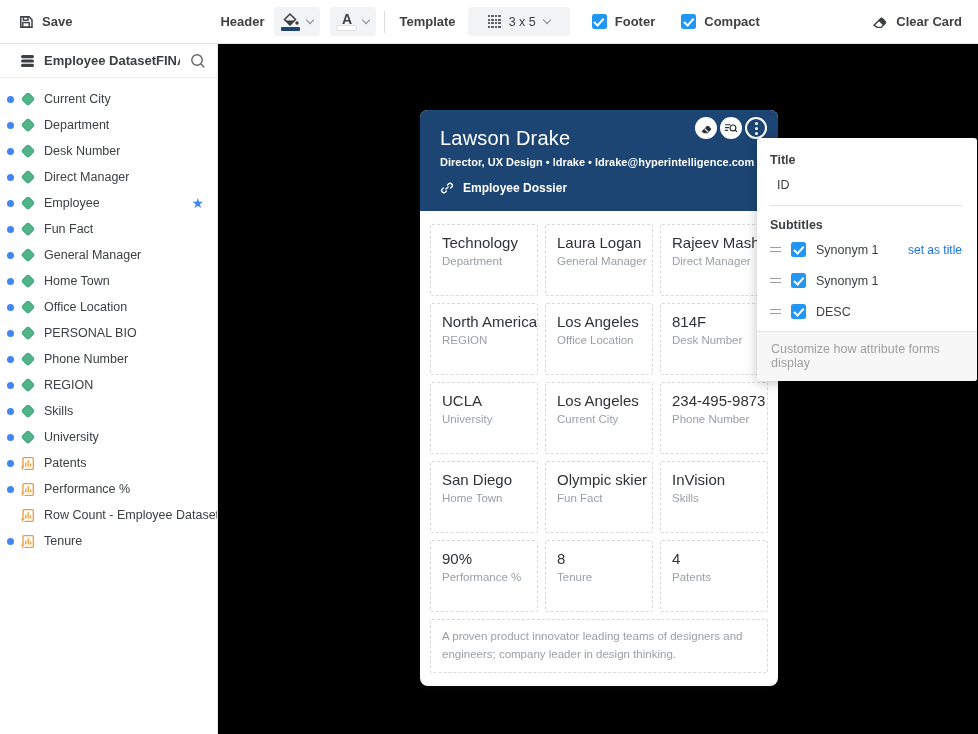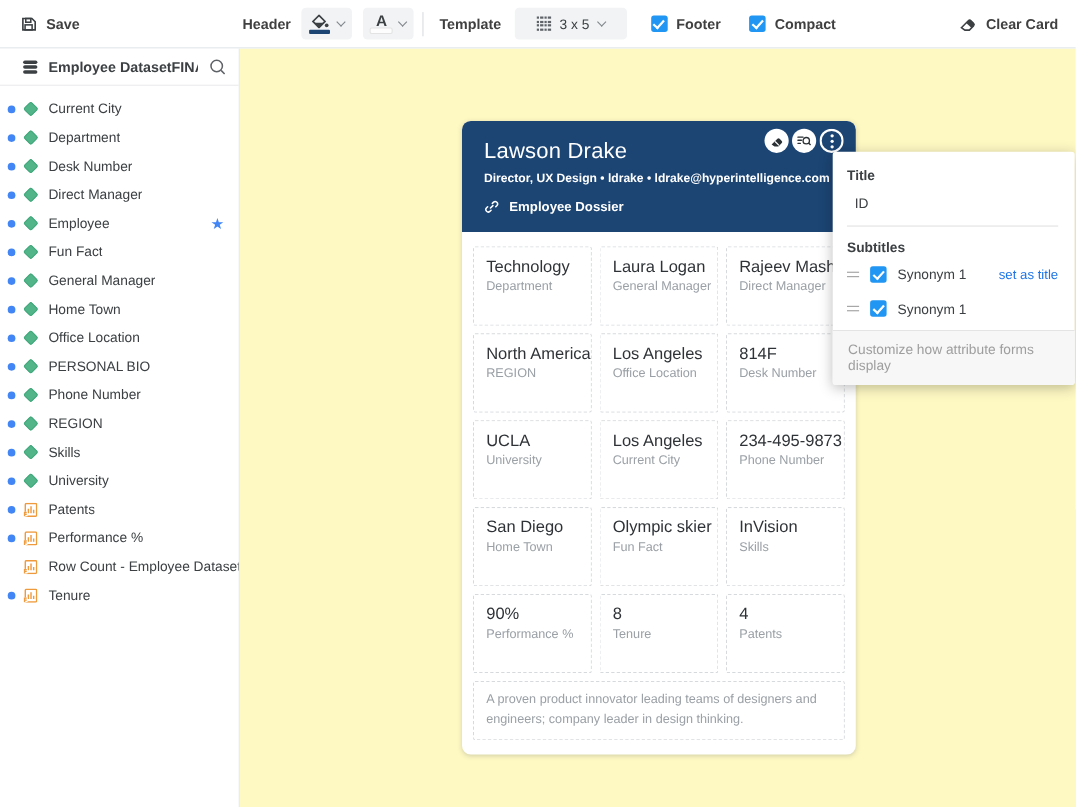--- a/index.html
+++ b/index.html
@@ -48,21 +48,21 @@
   .dot { width:7px; height:7px; border-radius:50%; background:#4285f4; flex:none; }
   .dot.hidden { visibility:hidden; }
   .icon-slot { width:15px; height:15px; display:flex; align-items:center;
     justify-content:center; margin-left:6px; flex:none; }
   .diamond { width:10px; height:10px; background:#52b58a; border-radius:2px;
     transform:rotate(45deg); box-shadow:inset 0 0 0 1px #43a87c; }
   .side-label { font-size:12.5px; font-weight:500; color:#3c4043; margin-left:9px;
     white-space:nowrap; overflow:hidden; }
   .star { margin-left:auto; margin-right:13px; color:#4285f4; font-size:14px; line-height:14px; cursor:pointer; }
 
-  .main { flex:1; background:#fef9c3; position:relative; }
+  .main { flex:1; background:#000000; position:relative; }
 
   
   .card { position:absolute; left:202px; top:66px; width:358px; background:#fff;
     border-radius:8px; box-shadow:0 1px 5px rgba(60,64,67,.22); }
   .card-header { background:#1c4574; border-radius:8px 8px 0 0; padding:17px 20px 15px;
     position:relative; height:101px; }
   .card-title { color:#fff; font-size:20px; font-weight:500; letter-spacing:.2px; }
   .card-subtitle { color:#fff; font-size:11px; font-weight:600; margin-top:6px; }
   .card-link-row { display:flex; align-items:center; gap:9px; margin-top:13px; cursor:pointer; }
   .card-link { color:#fff; font-size:12px; font-weight:700; }
@@ -466,19 +466,27 @@
               <span class="pop-action">set as title</span>
             </div>
             <div class="pop-row">
               <span class="drag-handle">
                 <i></i>
                 <i></i>
               </span>
               <span class="cbx"></span>
               <span class="pop-row-label">Synonym 1</span>
             </div>
+            <div class="pop-row">
+              <span class="drag-handle">
+                <i></i>
+                <i></i>
+              </span>
+              <span class="cbx"></span>
+              <span class="pop-row-label">DESC</span>
+            </div>
           </div>
       </div>
       <div class="popup-footer">Customize how attribute forms display</div>
     </div>
 
   </div>
 </div>
 
 </body></html>

